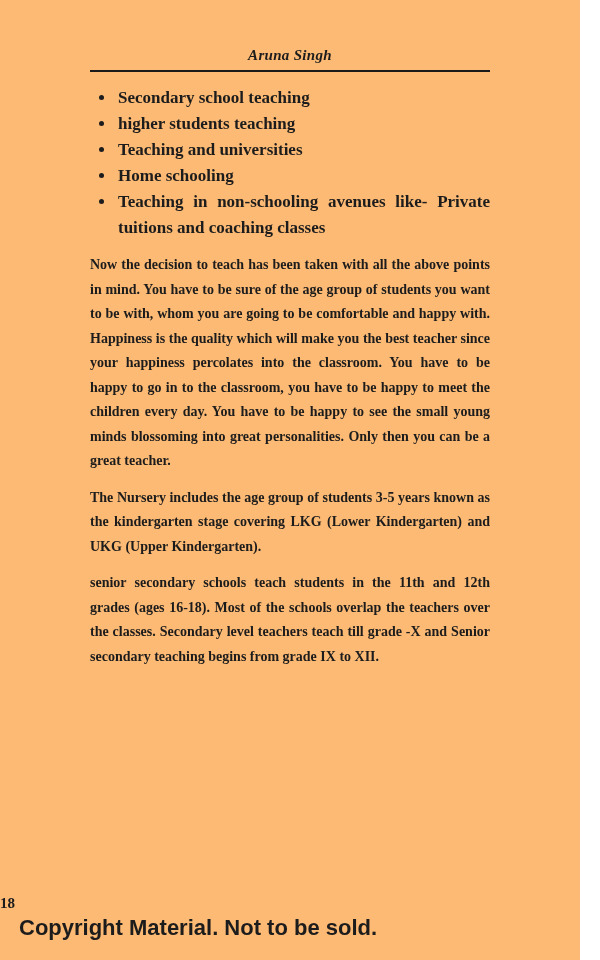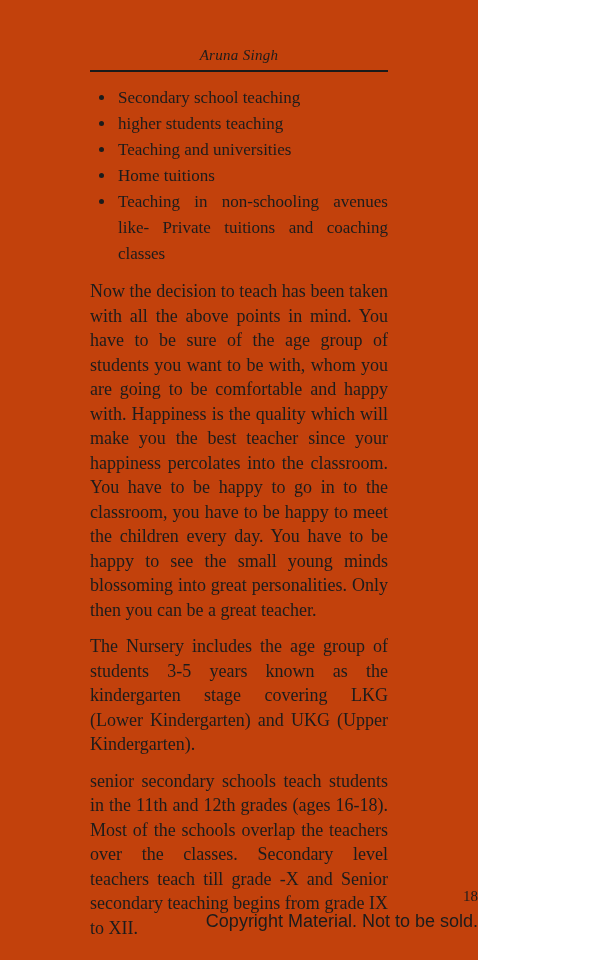--- a/index.html
+++ b/index.html
@@ -2,27 +2,28 @@
 <html><head>
 <meta charset="utf-8">
 <style>
   html, body {
     margin: 0;
     padding: 0;
     background: #ffffff;
   }
   .page {
     position: relative;
-    width: 478px;
+    width: 580px;
     height: 960px;
-    background: #c2410c;
+    background: #fdba74;
     color: #1c1c1c;
     font-family: "Liberation Serif", serif;
     overflow: hidden;
     box-sizing: border-box;
+    font-weight: bold;
   }
   .content {
     padding: 46px 90px 0 90px;
   }
   .running-head {
     text-align: center;
     border-bottom: 2px solid #1a1a1a;
     padding-bottom: 6px;
   }
   .author {
@@ -37,58 +38,59 @@
     list-style-type: disc;
   }
   ul.bullets li {
     font-size: 17px;
     line-height: 26px;
     text-align: justify;
     padding-left: 2px;
   }
   p.body-para {
     margin: 12px 0 0 0;
-    font-size: 18px;
+    font-size: 14px;
     line-height: 24.5px;
     text-align: justify;
   }
   .page-footer {
     position: absolute;
     left: 0;
     right: 0;
-    bottom: 27px;
-    text-align: right;
+    bottom: 20px;
+    text-align: left;
   }
   .page-number {
     font-family: "Liberation Serif", serif;
     font-size: 15px;
     line-height: 22px;
   }
   .copyright {
     font-family: "Liberation Sans", sans-serif;
-    font-size: 18px;
+    font-size: 22px;
     line-height: 24px;
     margin-top: 2px;
+    margin-left: 19px;
   }
 </style>
 </head>
 <body>
 
 <div class="page">
   <div class="content">
 
     <div class="running-head">
       <div class="author">Aruna Singh</div>
     </div>
 
     <ul class="bullets">
       <li>Secondary school teaching</li>
       <li>higher students teaching</li>
       <li>Teaching and universities</li>
-      <li>Home tuitions</li>
+      <li>Home schooling</li>
       <li>Teaching in non-schooling avenues like- Private tuitions and coaching classes</li>
     </ul>
 
     <p class="body-para">Now the decision to teach has been taken with all the above points in mind. You have to be sure of the age group of students you want to be with, whom you are going to be comfortable and happy with. Happiness is the quality which will make you the best teacher since your happiness percolates into the classroom. You have to be happy to go in to the classroom, you have to be happy to meet the children every day. You have to be happy to see the small young minds blossoming into great personalities. Only then you can be a great teacher.</p>
 
     <p class="body-para">The Nursery includes the age group of students 3-5 years known as the kindergarten stage covering LKG (Lower Kindergarten) and UKG (Upper Kindergarten).</p>
 
 
 
     <p class="body-para">senior secondary schools teach students in the 11th and 12th grades (ages 16-18). Most of the schools overlap the teachers over the classes. Secondary level teachers teach till grade -X and Senior secondary teaching begins from grade IX to XII.</p>

